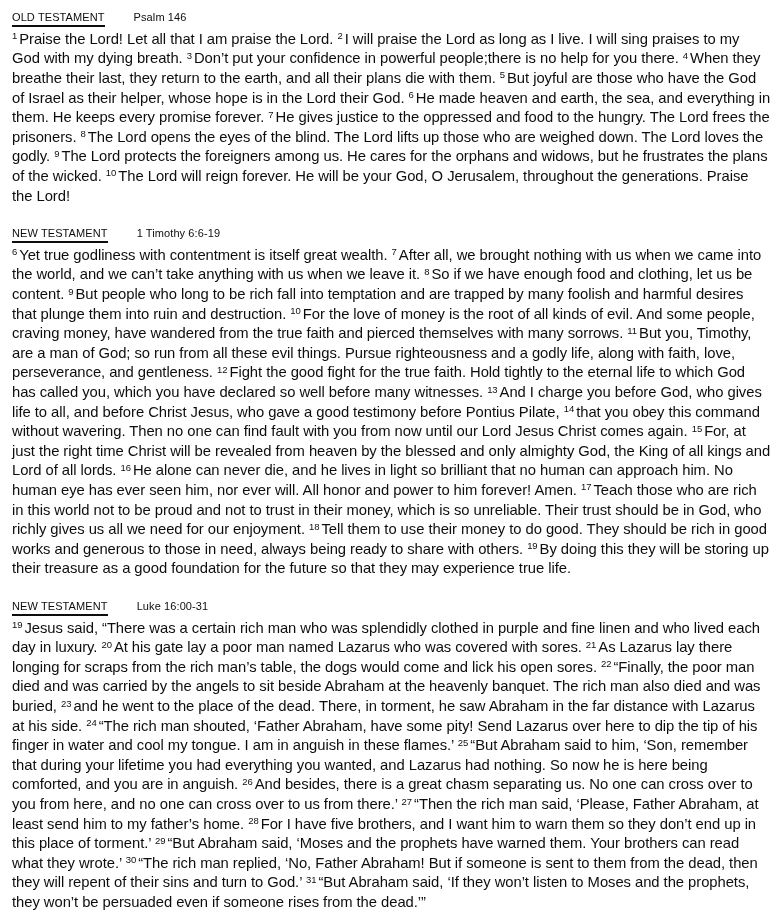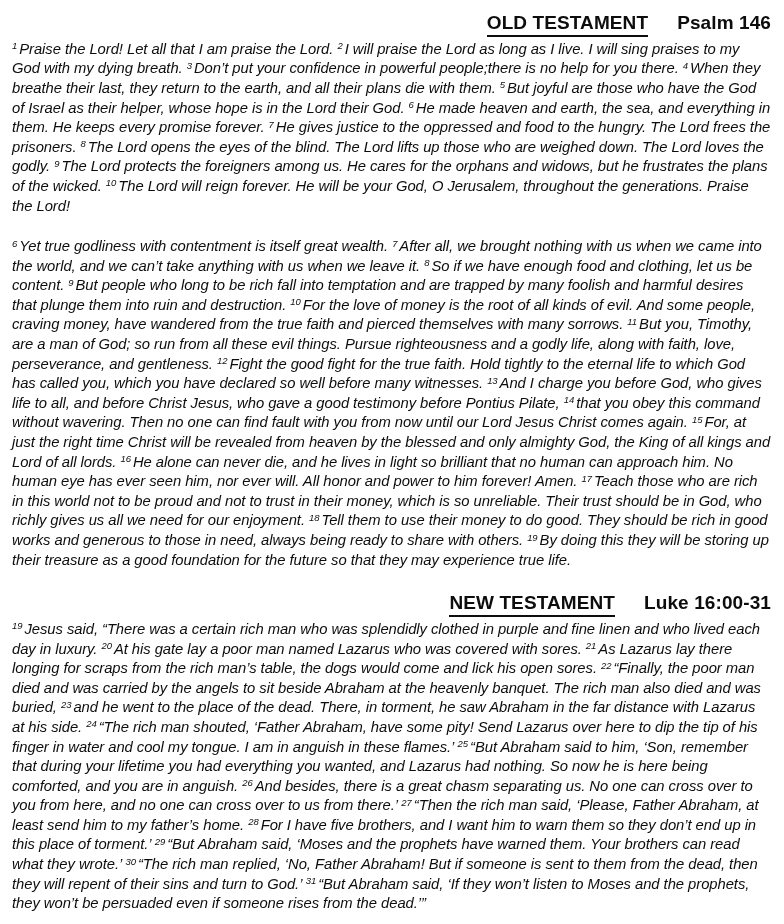--- a/index.html
+++ b/index.html
@@ -21,61 +21,60 @@
     background: #ffffff;
   }
   section.passage {
     margin: 0 0 21px 0;
   }
   section.passage:last-child {
     margin-bottom: 0;
   }
   .heading {
     margin: 0 0 2px 0;
-    font-size: 19px;
-    font-weight: bold;
+    font-size: 11px;
+    font-weight: normal;
     line-height: 1.25;
     letter-spacing: 0.1px;
-    text-align: right;
   }
   .testament-label {
     display: inline-block;
     border-bottom: 2px solid currentColor;
     padding-bottom: 0px;
   }
   .reference {
     margin-left: 29px;
   }
   .body-text {
     margin: 3px 0 0 0;
     font-size: 14.8px;
     line-height: 19.6px;
     letter-spacing: -0.05px;
     word-spacing: 0px;
-    font-style: italic;
   }
   sup.verse-num {
     font-size: 9.5px;
     line-height: 0;
     position: relative;
     top: -4.5px;
     margin-right: 2px;
     vertical-align: baseline;
   }
 </style>
 </head>
 <body>
 
 <div class="page">
   <div id="doc">
       <section class="passage">
         <h2 class="heading"><span class="testament-label">OLD TESTAMENT</span><span class="reference">Psalm 146</span></h2>
         <p class="body-text"><sup class="verse-num">1</sup>Praise the Lord! Let all that I am praise the Lord. <sup class="verse-num">2</sup>I will praise the Lord as long as I live. I will sing praises to my God with my dying breath. <sup class="verse-num">3</sup>Don’t put your confidence in powerful people;there is no help for you there. <sup class="verse-num">4</sup>When they breathe their last, they return to the earth, and all their plans die with them. <sup class="verse-num">5</sup>But joyful are those who have the God of Israel as their helper, whose hope is in the Lord their God. <sup class="verse-num">6</sup>He made heaven and earth, the sea, and everything in them. He keeps every promise forever. <sup class="verse-num">7</sup>He gives justice to the oppressed and food to the hungry. The Lord frees the prisoners. <sup class="verse-num">8</sup>The Lord opens the eyes of the blind. The Lord lifts up those who are weighed down. The Lord loves the godly. <sup class="verse-num">9</sup>The Lord protects the foreigners among us. He cares for the orphans and widows, but he frustrates the plans of the wicked. <sup class="verse-num">10</sup>The Lord will reign forever. He will be your God, O Jerusalem, throughout the generations. Praise the Lord!</p>
       </section>
       <section class="passage">
+        <h2 class="heading"><span class="testament-label">NEW TESTAMENT</span><span class="reference">1 Timothy 6:6-19</span></h2>
         <p class="body-text"><sup class="verse-num">6</sup>Yet true godliness with contentment is itself great wealth. <sup class="verse-num">7</sup>After all, we brought nothing with us when we came into the world, and we can’t take anything with us when we leave it. <sup class="verse-num">8</sup>So if we have enough food and clothing, let us be content. <sup class="verse-num">9</sup>But people who long to be rich fall into temptation and are trapped by many foolish and harmful desires that plunge them into ruin and destruction. <sup class="verse-num">10</sup>For the love of money is the root of all kinds of evil. And some people, craving money, have wandered from the true faith and pierced themselves with many sorrows. <sup class="verse-num">11</sup>But you, Timothy, are a man of God; so run from all these evil things. Pursue righteousness and a godly life, along with faith, love, perseverance, and gentleness. <sup class="verse-num">12</sup>Fight the good fight for the true faith. Hold tightly to the eternal life to which God has called you, which you have declared so well before many witnesses. <sup class="verse-num">13</sup>And I charge you before God, who gives life to all, and before Christ Jesus, who gave a good testimony before Pontius Pilate, <sup class="verse-num">14</sup>that you obey this command without wavering. Then no one can find fault with you from now until our Lord Jesus Christ comes again. <sup class="verse-num">15</sup>For, at just the right time Christ will be revealed from heaven by the blessed and only almighty God, the King of all kings and Lord of all lords. <sup class="verse-num">16</sup>He alone can never die, and he lives in light so brilliant that no human can approach him. No human eye has ever seen him, nor ever will. All honor and power to him forever! Amen. <sup class="verse-num">17</sup>Teach those who are rich in this world not to be proud and not to trust in their money, which is so unreliable. Their trust should be in God, who richly gives us all we need for our enjoyment. <sup class="verse-num">18</sup>Tell them to use their money to do good. They should be rich in good works and generous to those in need, always being ready to share with others. <sup class="verse-num">19</sup>By doing this they will be storing up their treasure as a good foundation for the future so that they may experience true life.</p>
       </section>
       <section class="passage">
         <h2 class="heading"><span class="testament-label">NEW TESTAMENT</span><span class="reference">Luke 16:00-31</span></h2>
         <p class="body-text"><sup class="verse-num">19</sup>Jesus said, “There was a certain rich man who was splendidly clothed in purple and fine linen and who lived each day in luxury. <sup class="verse-num">20</sup>At his gate lay a poor man named Lazarus who was covered with sores. <sup class="verse-num">21</sup>As Lazarus lay there longing for scraps from the rich man’s table, the dogs would come and lick his open sores. <sup class="verse-num">22</sup>“Finally, the poor man died and was carried by the angels to sit beside Abraham at the heavenly banquet. The rich man also died and was buried, <sup class="verse-num">23</sup>and he went to the place of the dead. There, in torment, he saw Abraham in the far distance with Lazarus at his side. <sup class="verse-num">24</sup>“The rich man shouted, ‘Father Abraham, have some pity! Send Lazarus over here to dip the tip of his finger in water and cool my tongue. I am in anguish in these flames.’ <sup class="verse-num">25</sup>“But Abraham said to him, ‘Son, remember that during your lifetime you had everything you wanted, and Lazarus had nothing. So now he is here being comforted, and you are in anguish. <sup class="verse-num">26</sup>And besides, there is a great chasm separating us. No one can cross over to you from here, and no one can cross over to us from there.’ <sup class="verse-num">27</sup>“Then the rich man said, ‘Please, Father Abraham, at least send him to my father’s home. <sup class="verse-num">28</sup>For I have five brothers, and I want him to warn them so they don’t end up in this place of torment.’ <sup class="verse-num">29</sup>“But Abraham said, ‘Moses and the prophets have warned them. Your brothers can read what they wrote.’ <sup class="verse-num">30</sup>“The rich man replied, ‘No, Father Abraham! But if someone is sent to them from the dead, then they will repent of their sins and turn to God.’ <sup class="verse-num">31</sup>“But Abraham said, ‘If they won’t listen to Moses and the prophets, they won’t be persuaded even if someone rises from the dead.’”</p>
       </section>
     </div>
 </div>
 
 </body></html>

